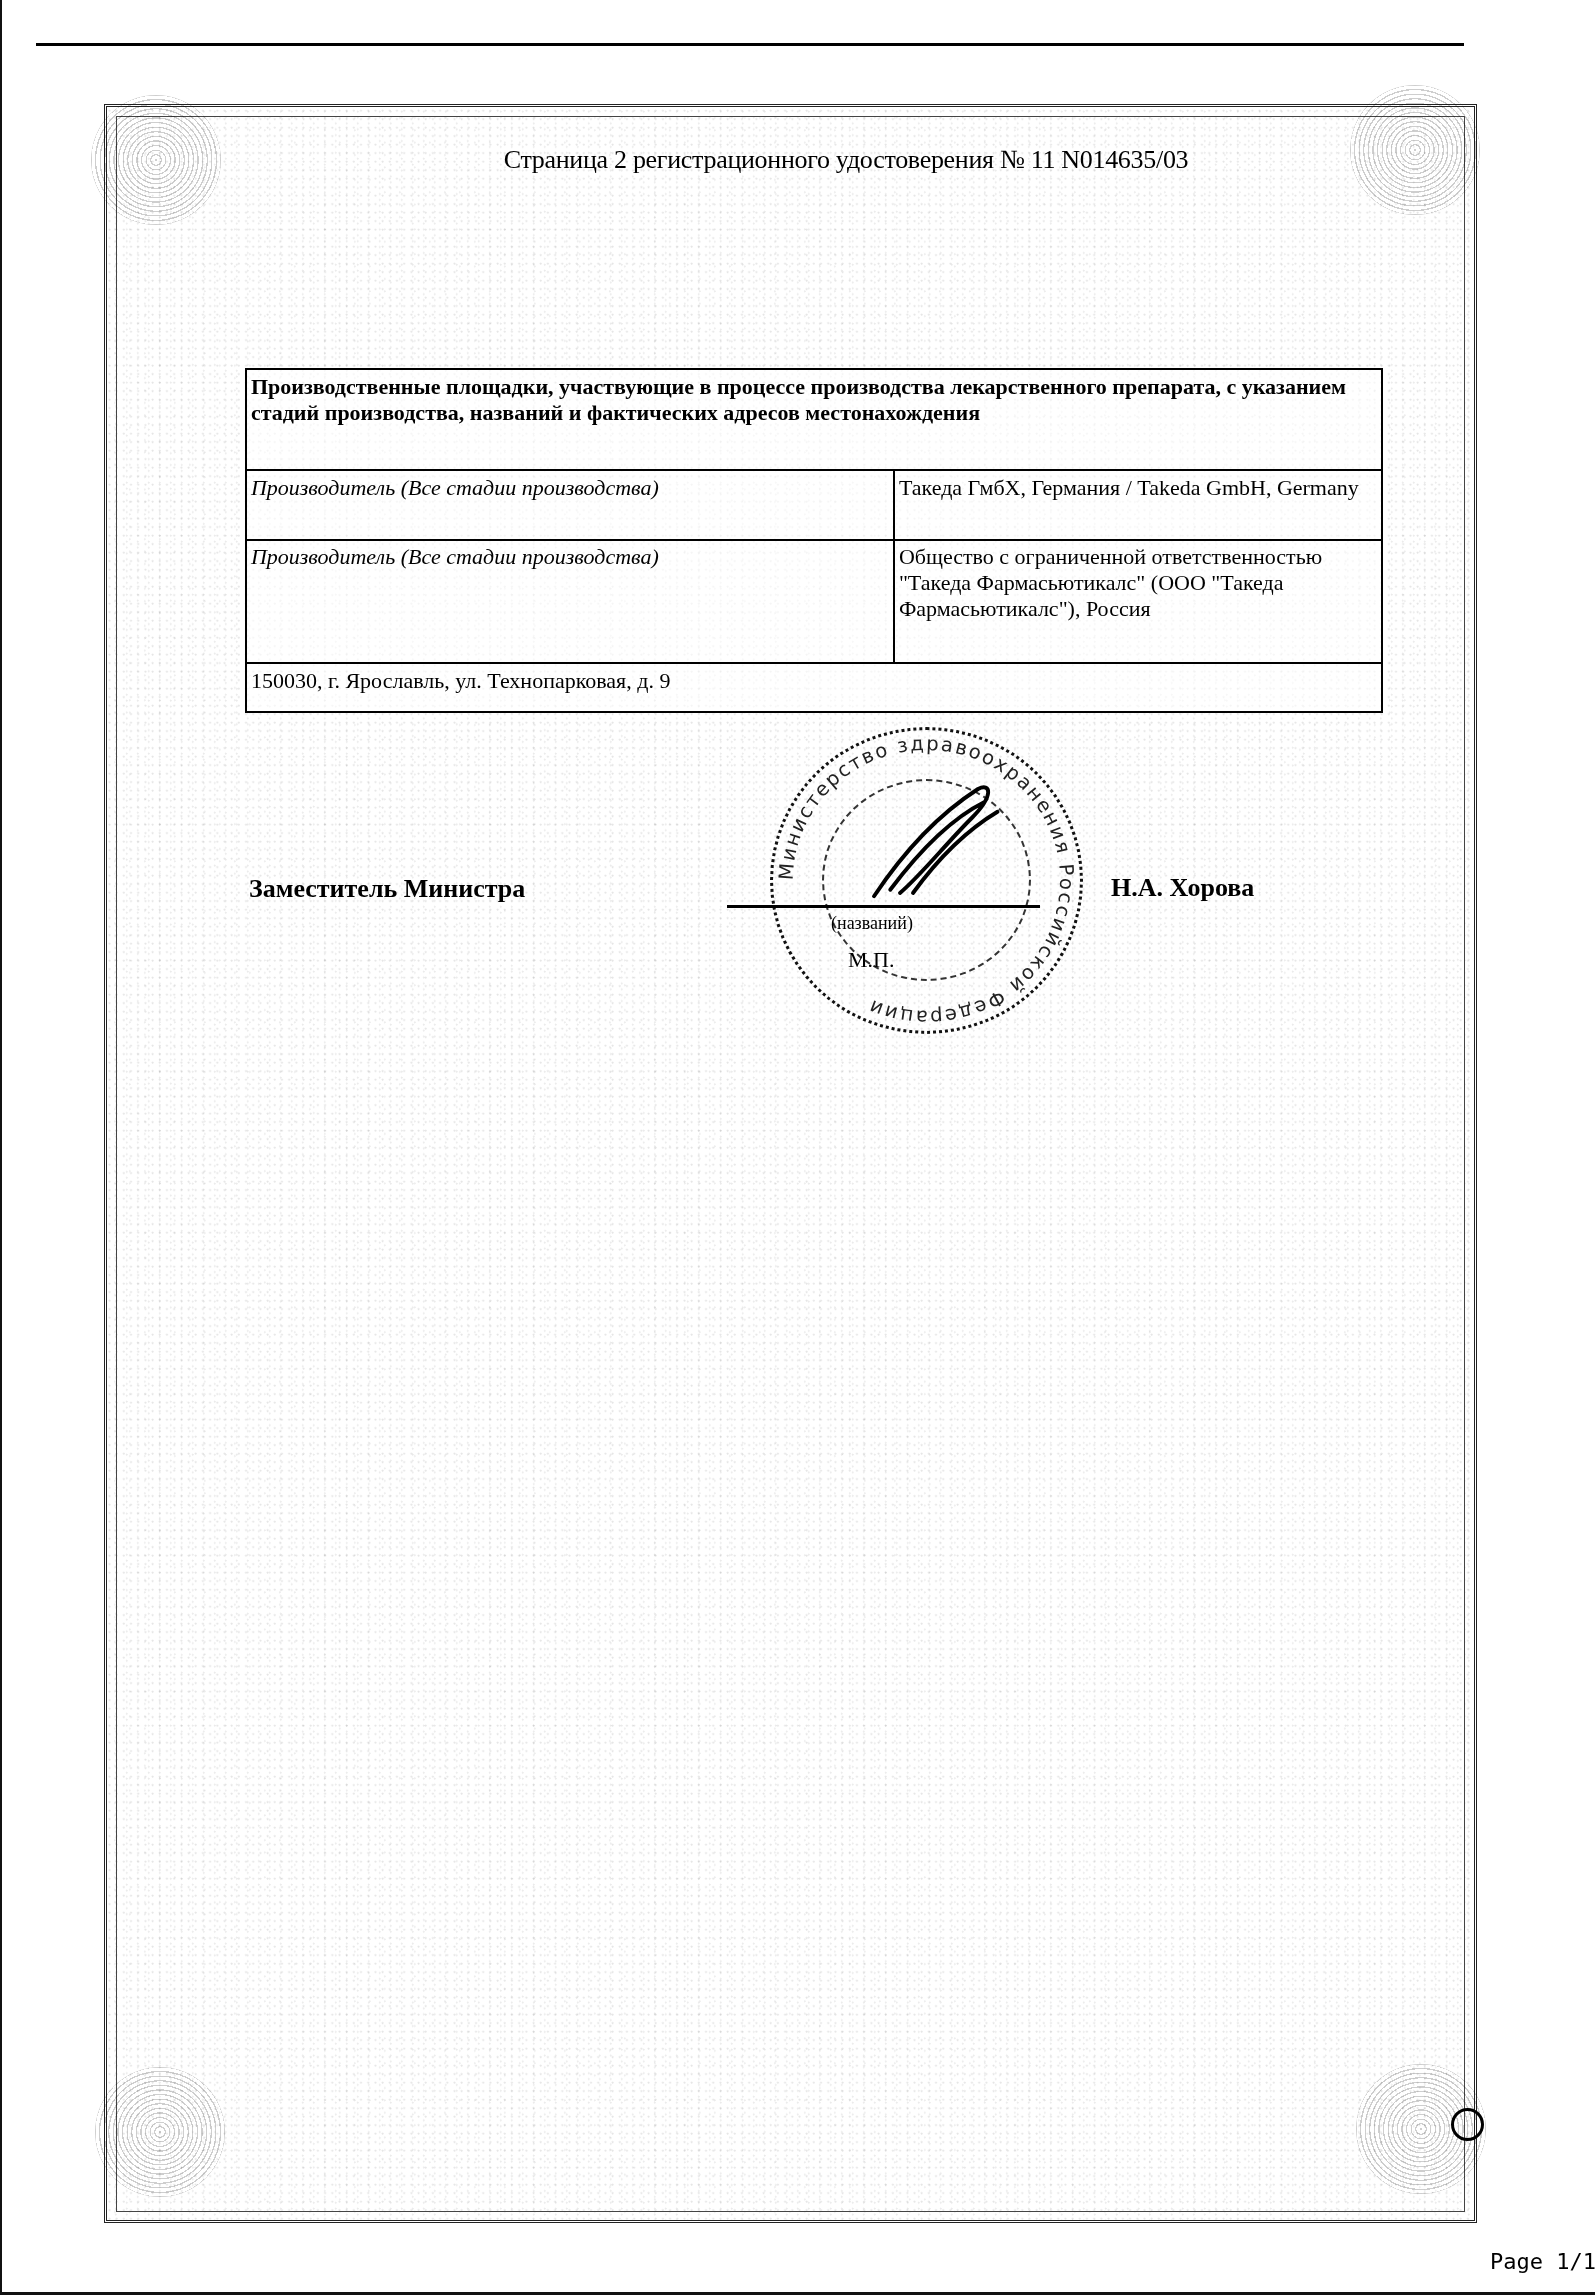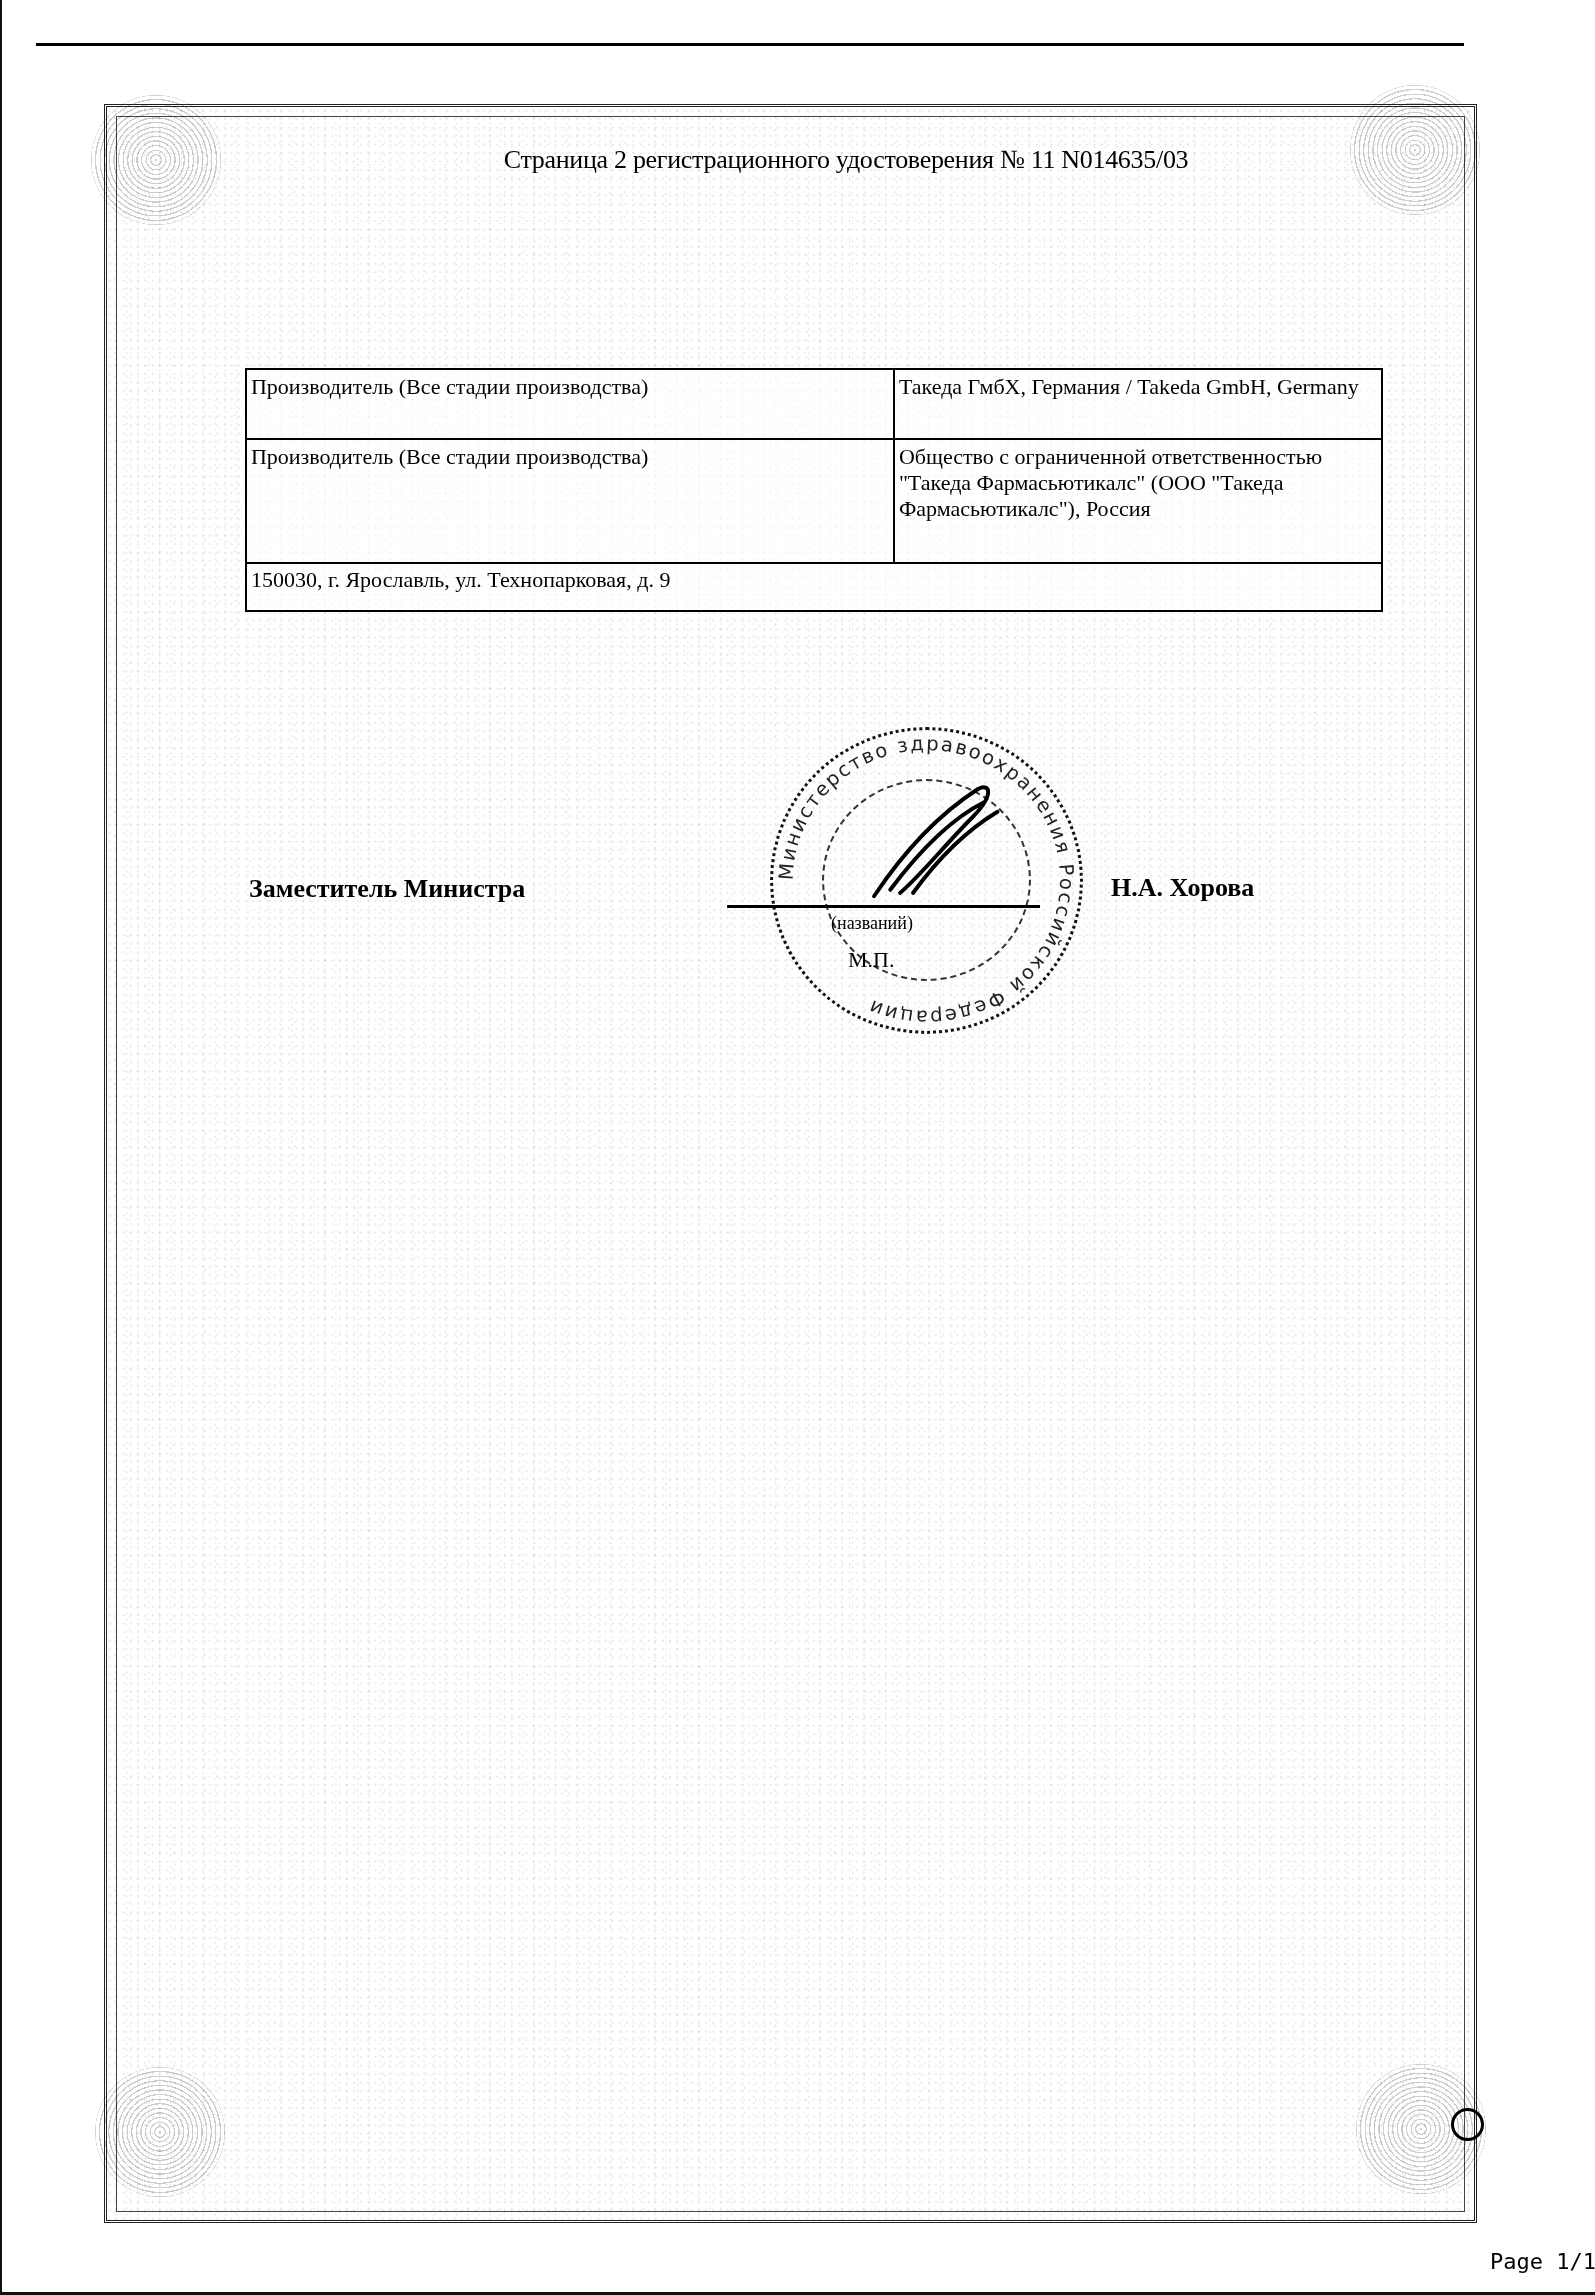--- a/index.html
+++ b/index.html
@@ -57,21 +57,21 @@
     border-collapse: collapse; table-layout: fixed;
     font-size: 22px; line-height: 26px;
   }
   .reg-table td {
     border: 2px solid #000; vertical-align: top; padding: 3.9px 5.2px 3.9px 3.9px;
     background: rgba(255,255,255,0.6);
   }
   .reg-table col.c1 { width: 648px; }
   .reg-table col.c2 { width: 488px; }
   .hdr { font-weight: bold; height: 91px; }
-  .role { }
+  .role { font-style: italic; }
   .row-mfr1 td { height: 60px; }
   .row-addr1 td { height: 37px; }
   .row-mfr2 td { height: 114px; }
   .row-addr2 td { height: 39px; }
 
   
   .sig-title {
     position: absolute; left: 249px; top: 874px; font-size: 26px; font-weight: bold;
   }
   .sig-name {
@@ -125,20 +125,23 @@
 <div class="corner-seal"></div>
 
 <div class="doc-title">Страница 2 регистрационного удостоверения № 11 N014635/03</div>
 
 <table class="reg-table">
   <colgroup>
       <col class="c1">
       <col class="c2">
     </colgroup>
   <tbody>
+      <tr>
+    <td colspan="2" class="hdr">Производственные площадки, участвующие в процессе производства лекарственного препарата, с указанием стадий производства, названий и фактических адресов местонахождения</td>
+  </tr>
   <tr class="row-mfr1">
     <td class="role">Производитель (Все стадии производства)</td>
     <td>Такеда ГмбХ, Германия / Takeda GmbH, Germany</td>
   </tr>
   <tr class="row-mfr2">
     <td class="role">Производитель (Все стадии производства)</td>
     <td>Общество с ограниченной ответственностью "Такеда Фармасьютикалс" (ООО "Такеда Фармасьютикалс"), Россия</td>
   </tr>
   <tr class="row-addr2">
     <td colspan="2">150030, г. Ярославль, ул. Технопарковая, д. 9</td>

